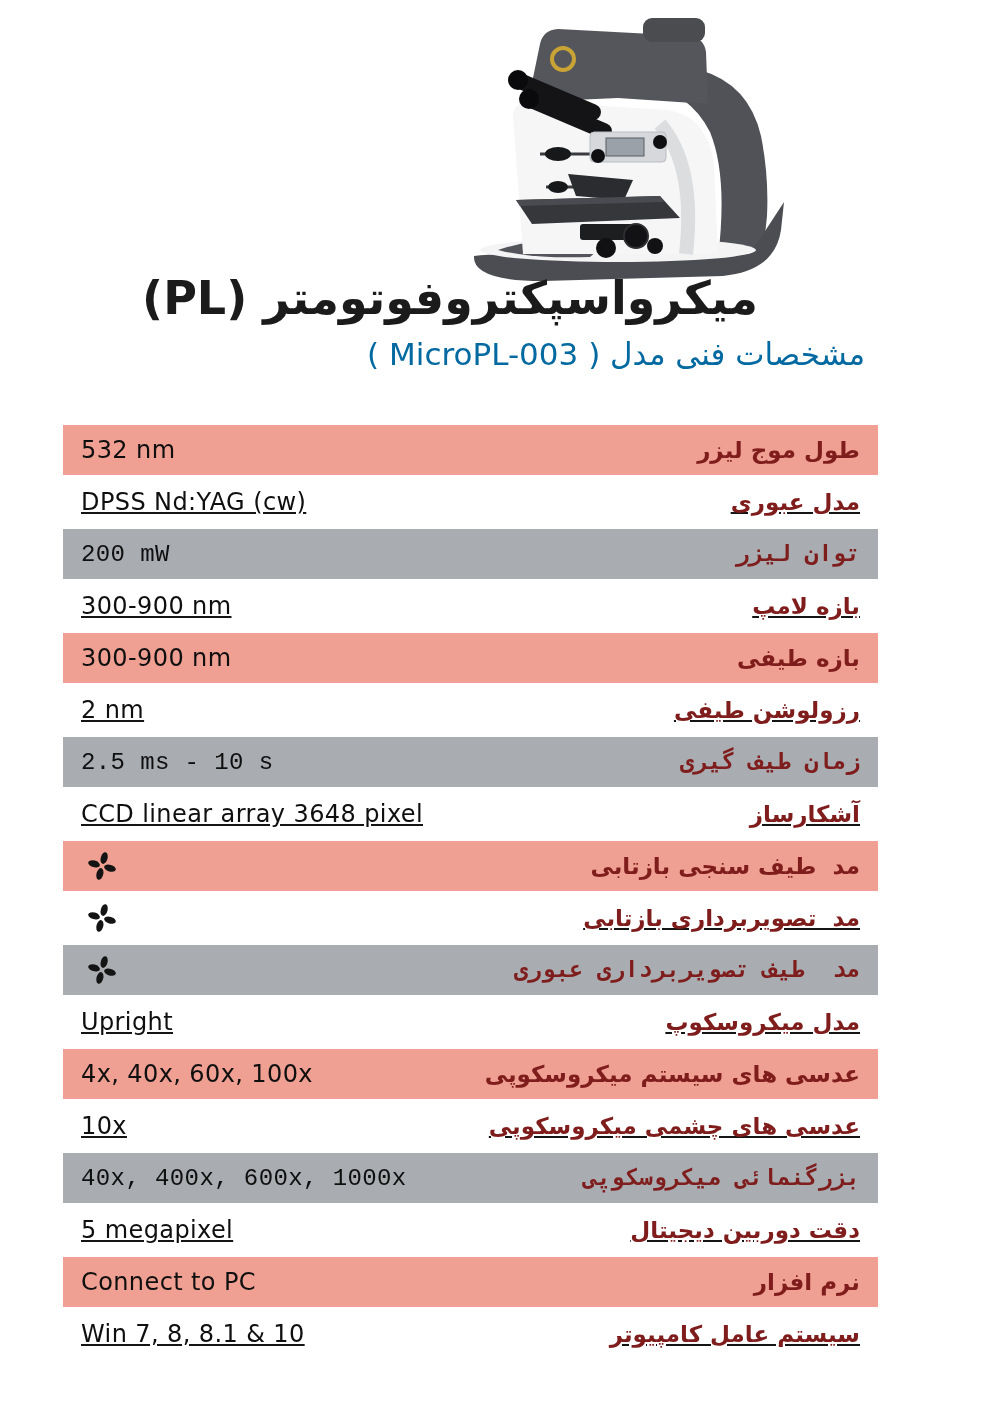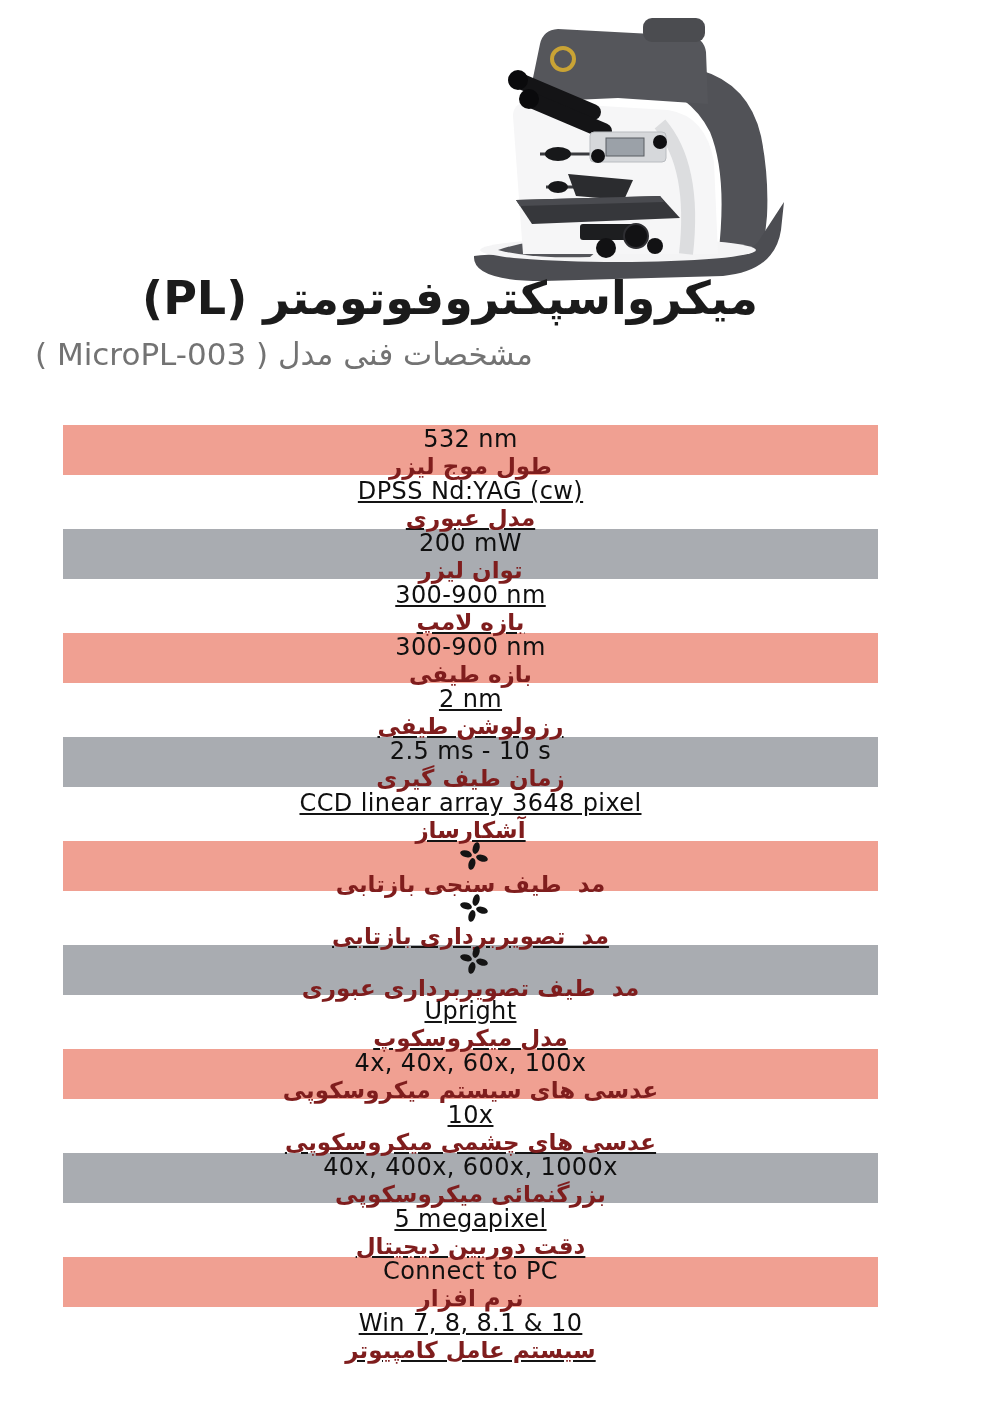--- a/index.html
+++ b/index.html
@@ -17,40 +17,39 @@
     position:absolute;left:428px;top:4px;width:360px;height:278px;
   }
   .title{
     position:absolute;left:35px;top:272px;width:830px;
     text-align:center;direction:rtl;
     font-size:46px;font-weight:700;color:#1b1b1b;
     letter-spacing:0px;line-height:1.15;
   }
   .subtitle{
     position:absolute;left:35px;top:336px;width:830px;
-    text-align:left;direction:rtl;
-    font-size:31px;font-weight:400;color:#737373;
+    text-align:right;direction:rtl;
+    font-size:31px;font-weight:400;color:#0369a1;
     line-height:1.2;
   }
   
   .spec-table{
     position:absolute;left:63px;top:425px;width:815px;
   }
   .row{
     box-sizing:border-box;
     height:50px;
     margin-bottom:2px;
     display:flex;
     align-items:center;
     justify-content:space-between;
     padding:0 18px;
-    flex-direction:column;
   }
   .row.salmon{background:#f0a092;}
-  .row.gray{background:#a9acb1;}
+  .row.gray{background:#a9acb1;font-family:Liberation Mono, monospace;}
   .row.white{background:transparent;text-decoration:underline;}
   .value{
     font-size:24px;
     color:#0f0f0f;
     letter-spacing:0.4px;
     white-space:pre;
     display:flex;align-items:center;
   }
   .value svg{display:block;margin-left:6px;}
   .label{

